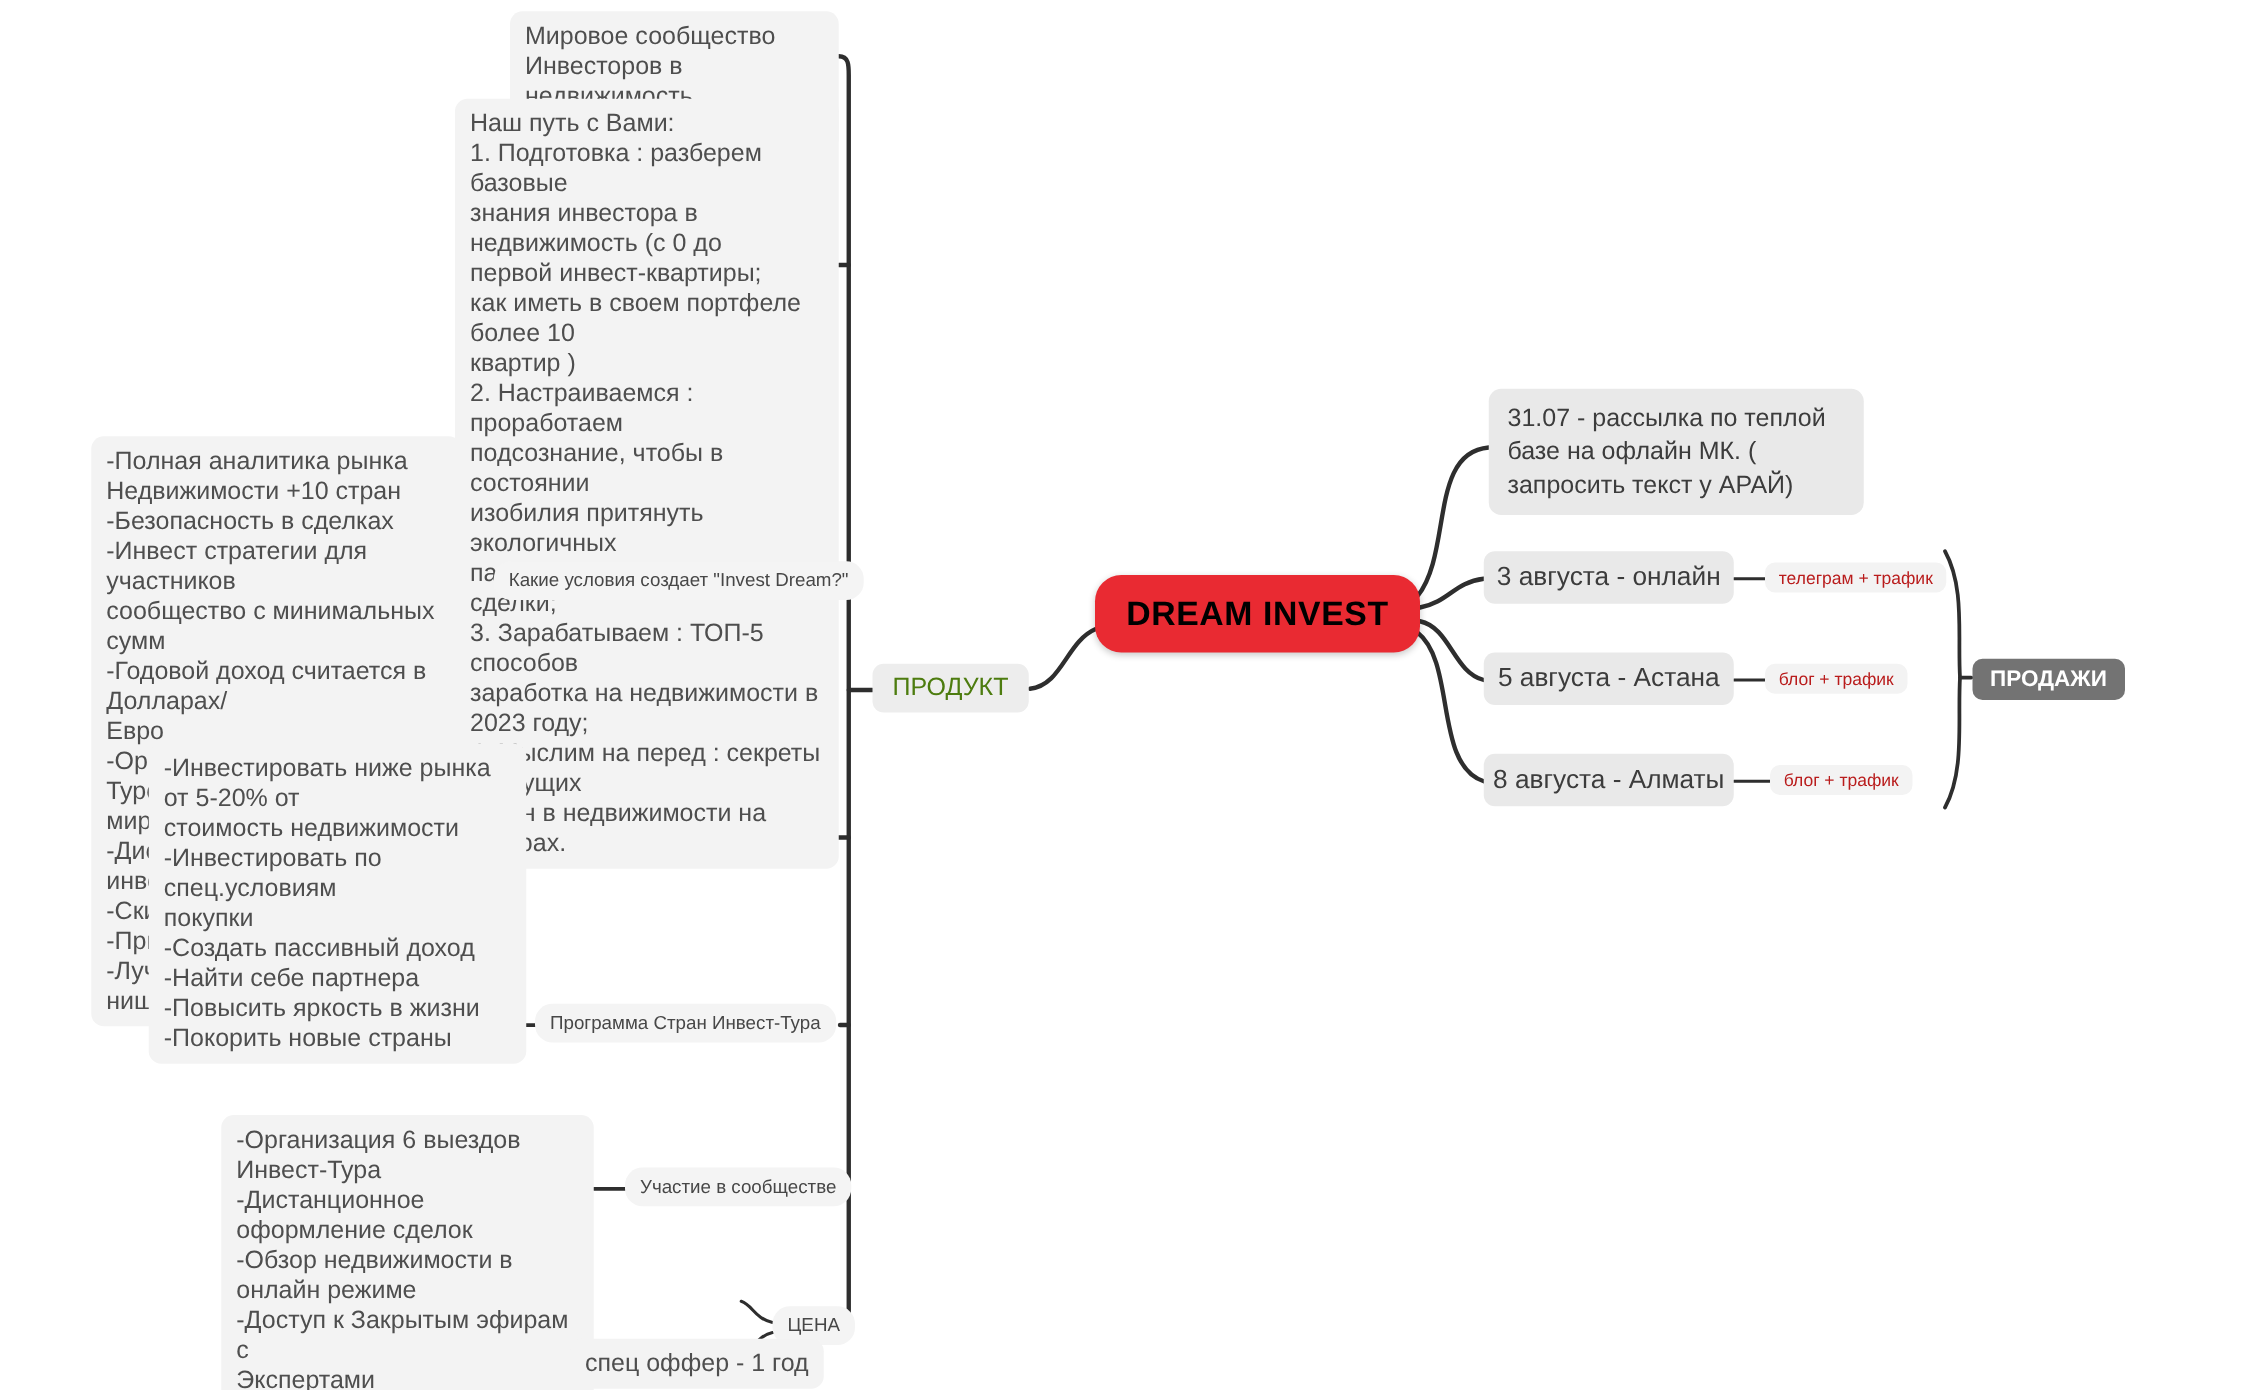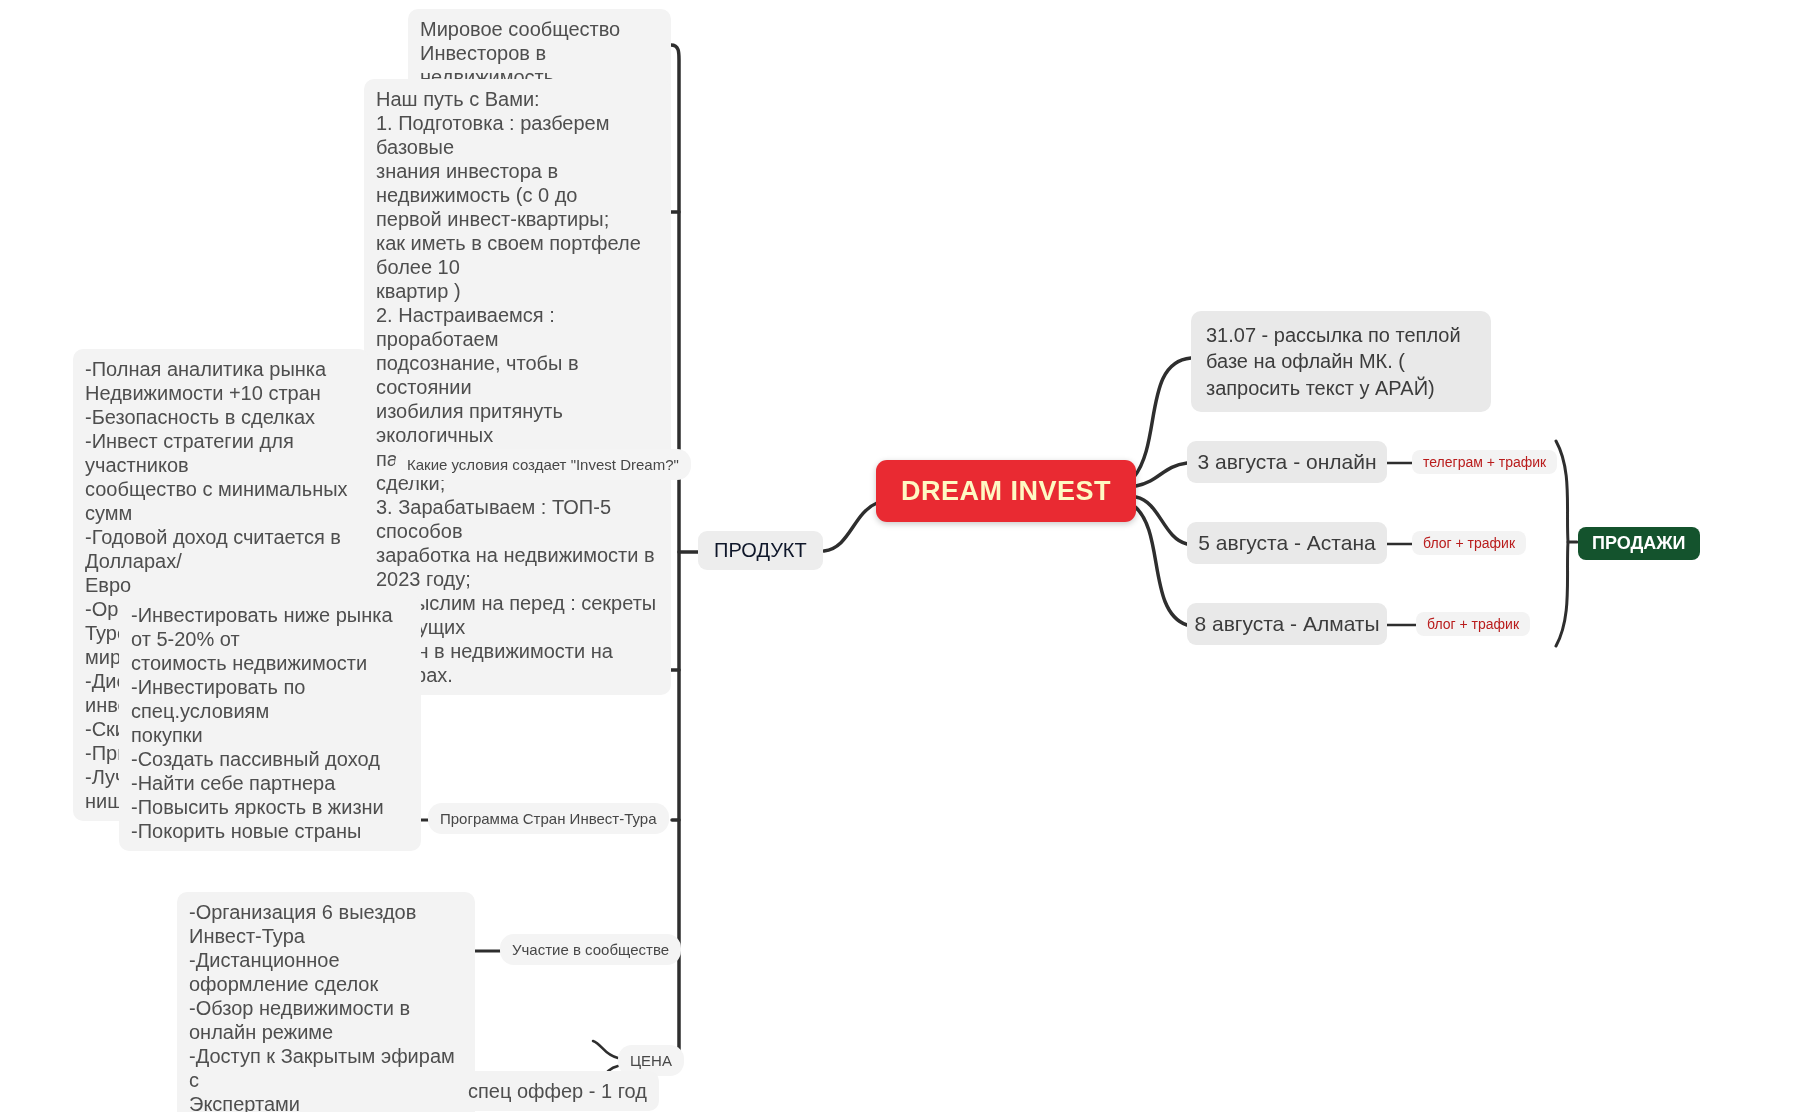--- a/index.html
+++ b/index.html
@@ -10,24 +10,24 @@
   .node{position:absolute;z-index:1;box-sizing:border-box;}
   .note{background:#f3f3f3;border-radius:10px;padding:8px 12px;font-size:20px;line-height:1.2;
         color:#4e4e4e;white-space:pre-line;}
   .topic{background:#f4f4f4;border-radius:14px;padding:7px 12px;font-size:15px;color:#474747;white-space:nowrap;}
   .topic.multiline{white-space:pre-line;}
   .event{background:#e9e9e9;border-radius:9px;width:200px;text-align:center;padding:9px 0;
          font-size:21px;color:#3c3c3c;white-space:nowrap;}
   .tag{background:#f3f3f3;border-radius:8px;padding:4px 11px;font-size:14px;color:#b91c1c;white-space:nowrap;}
   .mailing{background:#e9e9e9;border-radius:10px;padding:11px 15px;font-size:20px;line-height:1.32;
            color:#3c3c3c;white-space:pre-line;width:300px;}
-  .root-node{color:#fef9c3;font-weight:bold;font-size:27px;letter-spacing:.5px;width:260px;height:62px;
-             display:flex;align-items:center;justify-content:center;border-radius:11px;
+  .root-node{color:#000000;font-weight:bold;font-size:27px;letter-spacing:.5px;width:260px;height:62px;
+             display:flex;align-items:center;justify-content:center;border-radius:21px;
              box-shadow:0 2px 6px rgba(0,0,0,.22);background:#e92a32;}
-  .product{background:#ededed;border-radius:9px;padding:8px 16px;font-size:20px;color:#0f172a;white-space:nowrap;}
+  .product{background:#ededed;border-radius:9px;padding:8px 16px;font-size:20px;color:#4d7c0f;white-space:nowrap;}
   .sales{background:#3b4dc1;color:#fff;font-weight:bold;font-size:18px;padding:6px 14px;border-radius:8px;white-space:nowrap;}
 </style>
 </head>
 <body>
 
 <div class="canvas">
 
   <svg class="links" width="1796" height="1112" viewBox="0 0 1796 1112">
     <g stroke="#2e2e2e" style="stroke: rgb(46, 46, 46);">
 
@@ -134,15 +134,15 @@
 
   <div class="node event" style="left:1187px;top:441px;">3 августа - онлайн</div>
   <div class="node tag" style="left:1412px;top:450px;">телеграм + трафик</div>
 
   <div class="node event" style="left:1187px;top:522px;">5 августа - Астана</div>
   <div class="node tag" style="left:1412px;top:531px;">блог + трафик</div>
 
   <div class="node event" style="left:1187px;top:603px;">8 августа - Алматы</div>
   <div class="node tag" style="left:1416px;top:612px;">блог + трафик</div>
 
-  <div class="node sales" style="left: 1578px; top: 527px; background: #14532d; text-align: center;">ПРОДАЖИ</div>
+  <div class="node sales" style="left: 1578px; top: 527px; background: #737373; text-align: center;">ПРОДАЖИ</div>
 
 </div>
 
 </body></html>

